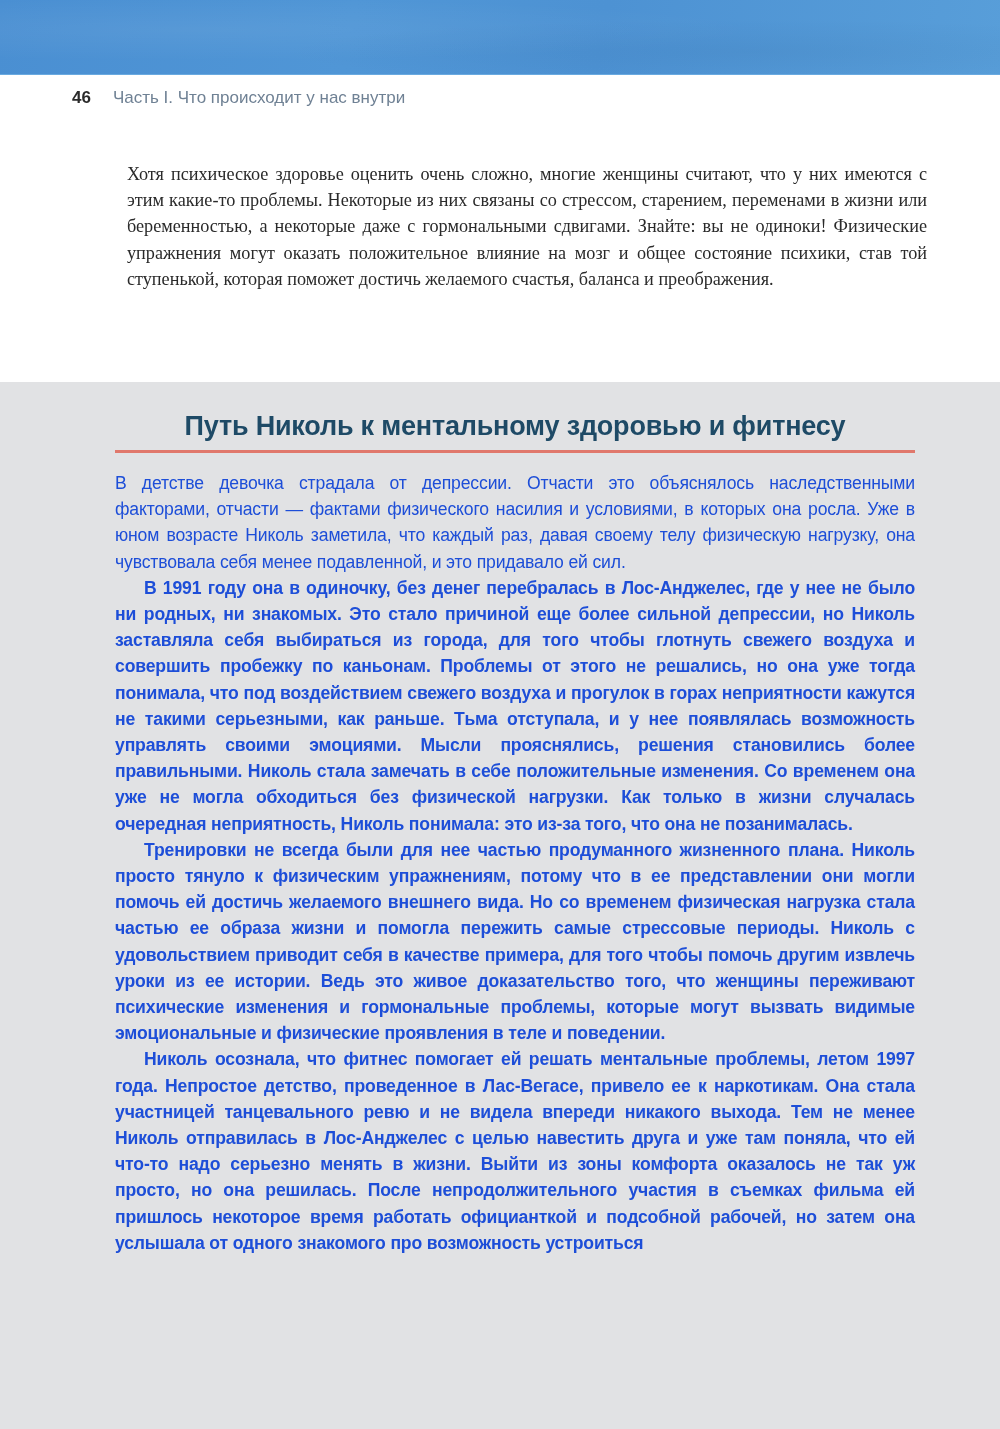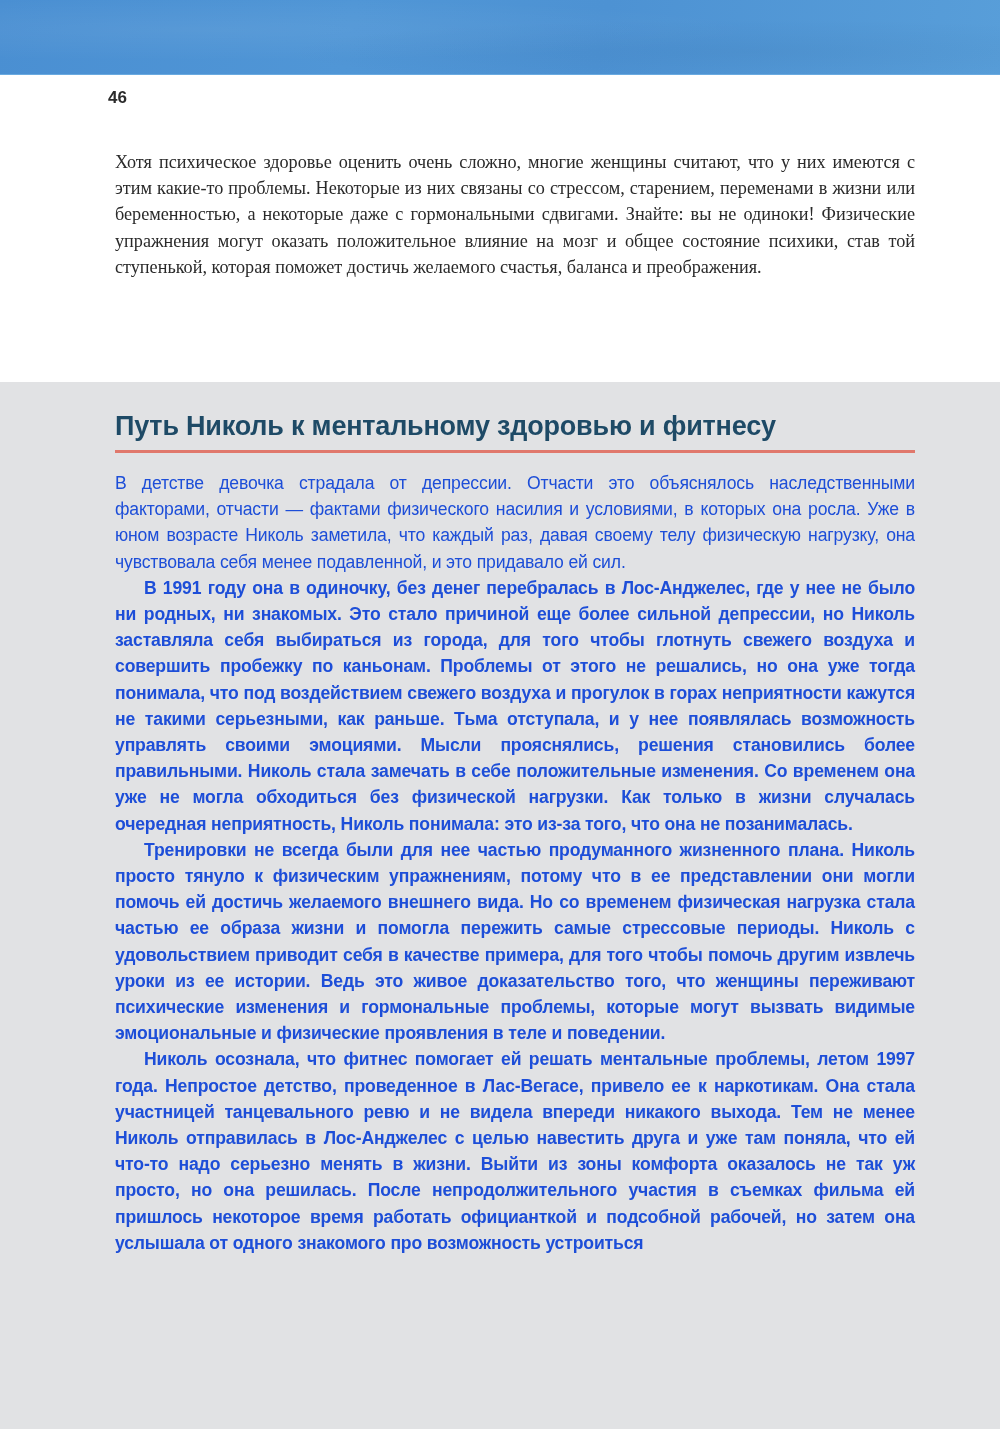--- a/index.html
+++ b/index.html
@@ -27,47 +27,46 @@
     .running-head {
       position: absolute;
       left: 72px; top: 88px;
       height: 22px;
       display: flex; align-items: baseline;
       font-family: "Liberation Sans", sans-serif;
     }
     .page-number {
       font-size: 17px; font-weight: bold; color: #2b2b2b;
       margin-right: 22px;
-      margin-left: 36px;
     }
     .chapter-title {
       font-size: 17px; color: #6f8194;
     }
     .intro {
       position: absolute;
       left: 115px; top: 149px;
       width: 800px;
       font-family: "Liberation Serif", serif;
       font-size: 18.2px;
       line-height: 26.2px;
       color: #2a2a2a;
       text-align: justify;
-      margin: 0;
+      margin: 12px;
     }
     .sidebar-box {
       position: absolute;
       left: 0; top: 382px;
       width: 1000px; height: 1047px;
       background: #e1e2e4;
     }
     .box-title {
       position: absolute;
       left: 115px; top: 411px;
       width: 800px;
-      text-align: left;
+      text-align: center;
       font-family: "Liberation Sans", sans-serif;
       font-size: 27px;
       color: #1e4a66;
       letter-spacing: -0.2px;
       margin: 0;
     }
     .title-rule {
       position: absolute;
       left: 115px; top: 450px;
       width: 800px; height: 3px;
@@ -87,20 +86,21 @@
     .box-body p { margin: 0; }
     .box-body p.indent { text-indent: 29px; font-weight: bold; }
   </style>
 </head>
 <body>
 
 <div class="top-banner"></div>
 
 <div class="running-head">
   <span class="page-number">46</span>
+  <span class="chapter-title">Часть I. Что происходит у нас внутри</span>
 </div>
 
 <p class="intro">Хотя психическое здоровье оценить очень сложно, многие женщины считают, что у них имеются с этим какие-то проблемы. Некоторые из них связаны со стрессом, старением, переменами в жизни или беременностью, а некоторые даже с гормональными сдвигами. Знайте: вы не одиноки! Физические упражнения могут оказать положительное влияние на мозг и общее состояние психики, став той ступенькой, которая поможет достичь желаемого счастья, баланса и преображения.</p>
 
 <div class="sidebar-box"></div>
 
 <h2 class="box-title">Путь Николь к ментальному здоровью и фитнесу</h2>
 <div class="title-rule"></div>
 
 <div class="box-body">

